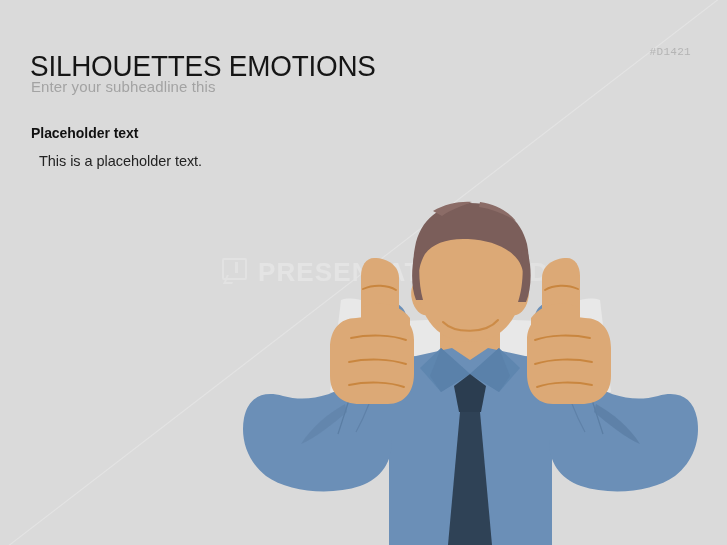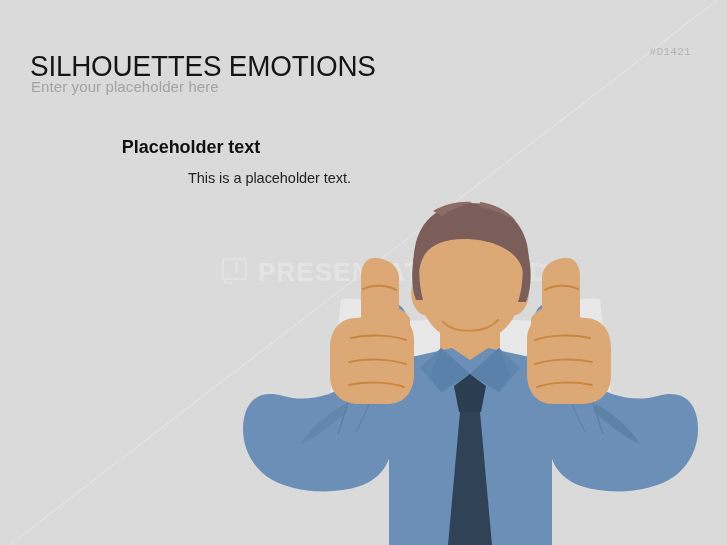--- a/index.html
+++ b/index.html
@@ -111,34 +111,32 @@
     z-index: 6;
   }
   #body-block {
     position: absolute;
     left: 31px;
     top: 121px;
     width: 320px;
     z-index: 6;
   }
   #body-block .ph-head {
-    font-size: 18px;
+    font-size: 14px;
     font-weight: bold;
     color: #111111;
-    margin: 16px 0 12px 0;
+    margin: 4px 0 12px 0;
     letter-spacing: -0.05px;
-    text-align: center;
   }
   #body-block .ph-line {
     font-size: 14.5px;
     font-weight: 400;
     color: #232323;
     margin: 0 0 14px 8px;
     letter-spacing: -0.05px;
-    text-align: right;
   }
   #body-block .ph-para {
     font-size: 14.5px;
     font-weight: 400;
     color: #232323;
     margin: 0;
     line-height: 1.46;
     letter-spacing: -0.1px;
   }
 
@@ -311,20 +309,20 @@
       <span class="wm-bar"></span>
       <span class="wm-tail"></span>
     </span>
     <span class="wm-text"><span class="wm-a">PRESENTATION</span><span class="wm-b">LOAD</span></span>
   </div>
 
   <div id="doc-code">#D1421</div>
 
   <h1 id="page-title">SILHOUETTES EMOTIONS</h1>
 
-  <div id="subheadline">Enter your placeholder here</div>
+  <div id="subheadline">Enter your subheadline this</div>
 
   <div id="body-block">
     <p class="ph-head">Placeholder text</p>
     <p class="ph-line">This is a placeholder text.</p>
   </div>
 
 </div>
 
 </body></html>

